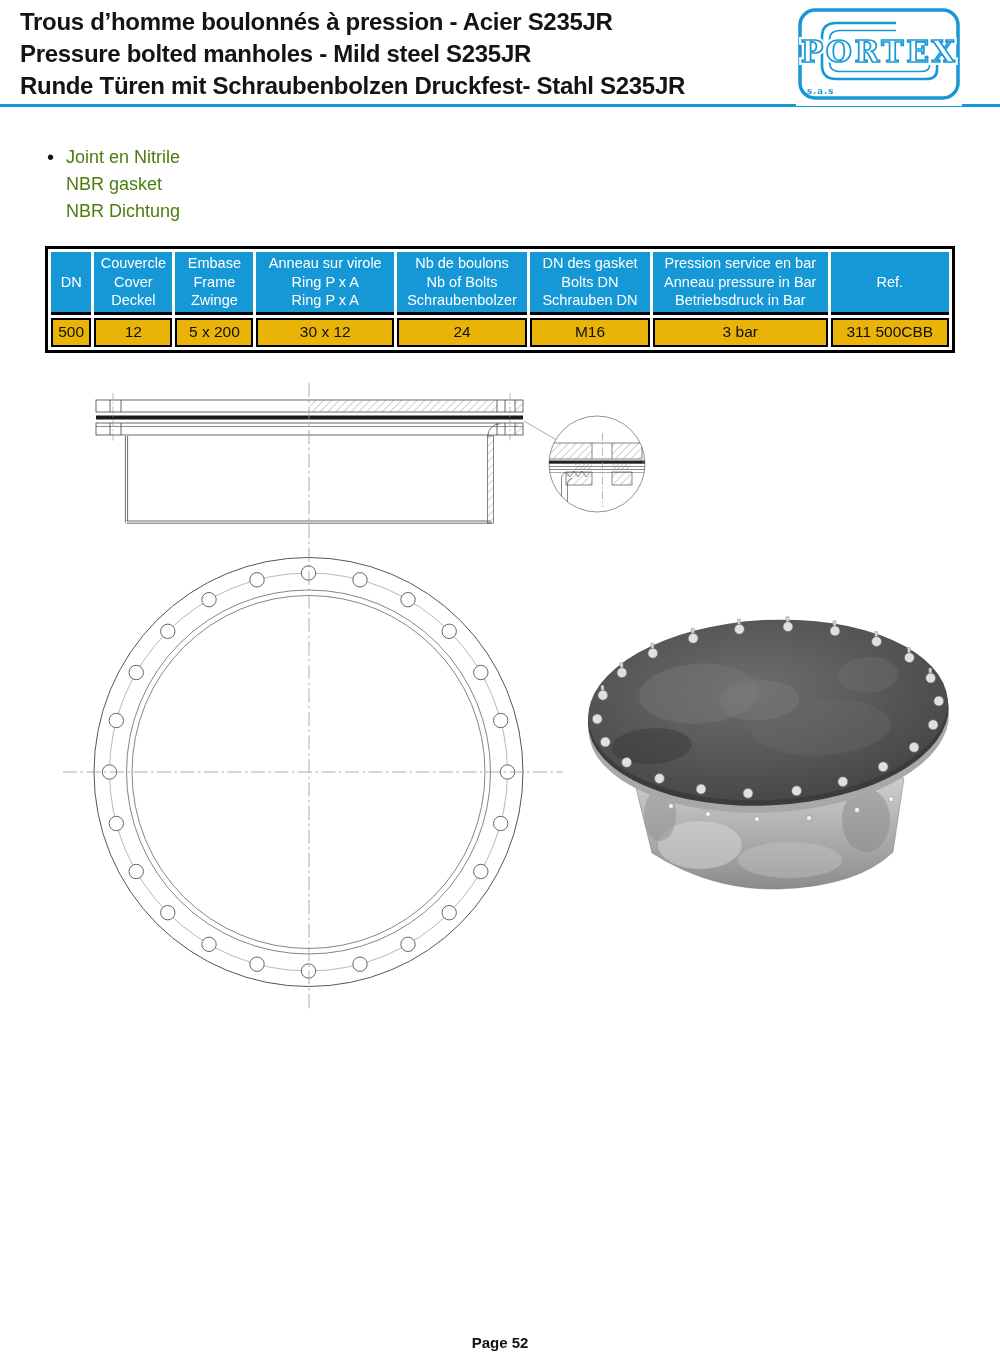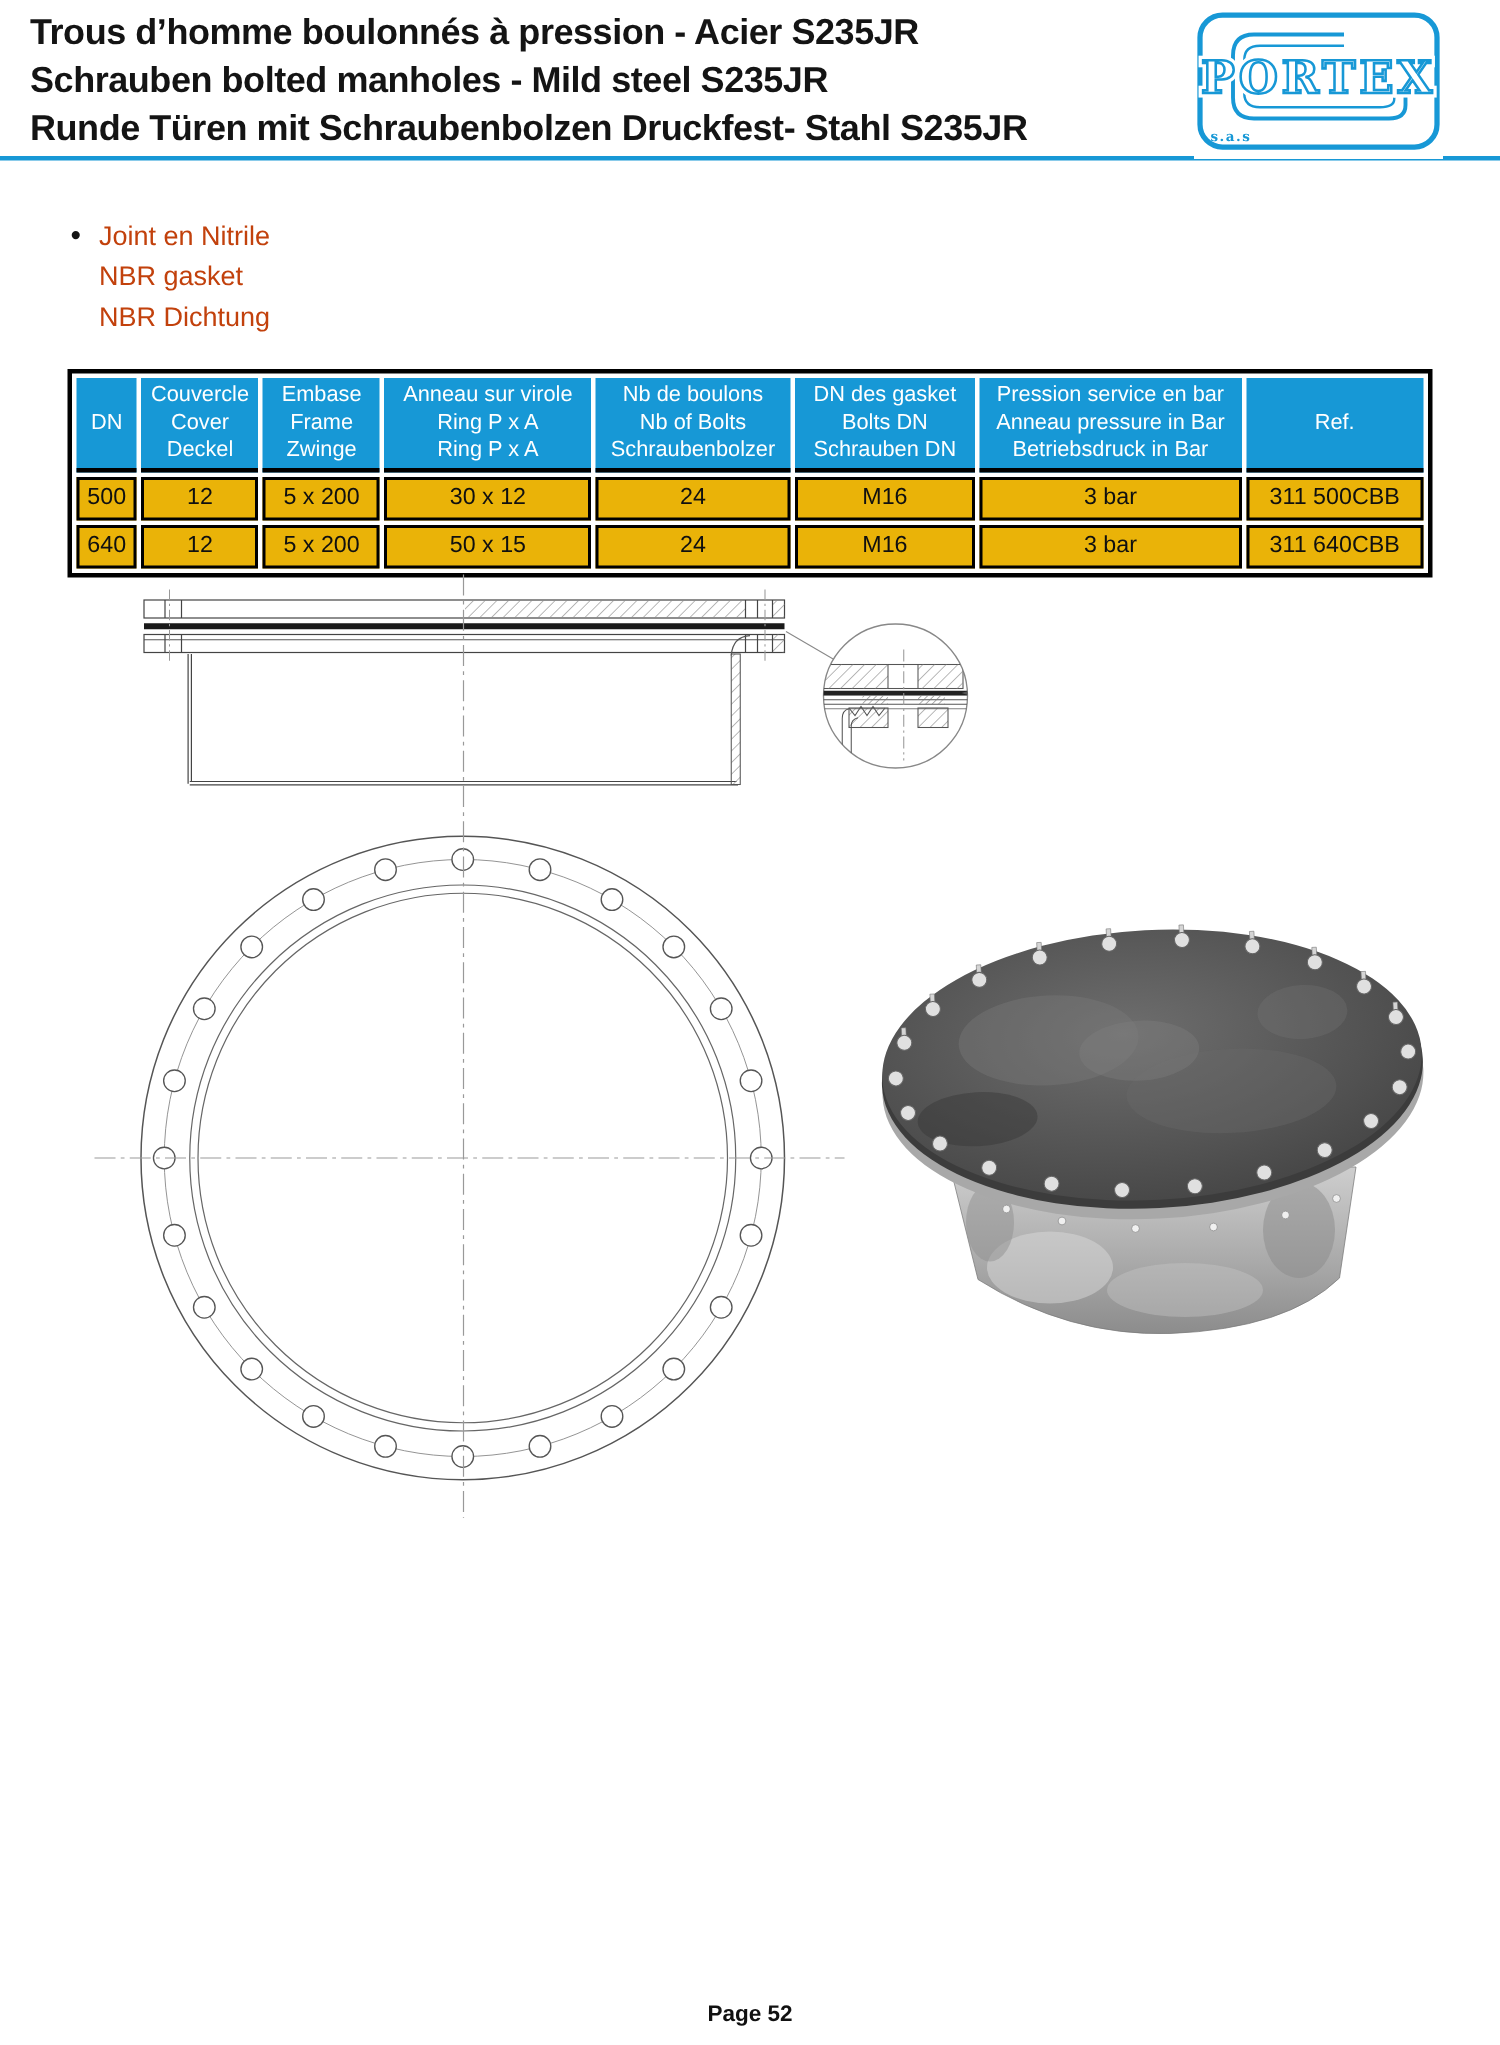--- a/index.html
+++ b/index.html
@@ -10,21 +10,21 @@
     color:#151515;
   }
   
   .title-block{position:absolute;left:20px;top:6px;}
   .title-line{font-size:24px;font-weight:bold;line-height:32px;letter-spacing:-0.3px;color:#141414;}
   .logo-box{position:absolute;left:796px;top:2px;width:166px;height:104px;}
   .blue-rule{position:absolute;left:0;top:104px;width:1000px;height:3px;background:#1798D6;}
   
   .note{position:absolute;left:47px;top:144px;display:flex;}
   .note .dot{font-size:20px;line-height:27px;margin-right:12px;color:#141414;}
-  .note .lines{font-size:18px;line-height:27px;color:#c2410c;}
+  .note .lines{font-size:18px;line-height:27px;color:#4d7c0f;}
   
   .spec-table{
     position:absolute;left:45px;top:246px;width:910px;
     border-collapse:separate;border-spacing:3px;
     border:3px solid #000;background:#fff;table-layout:fixed;
   }
   .spec-table th{
     background:#1798D6;color:#fff;font-weight:normal;font-size:14.5px;line-height:18.5px;
     text-align:center;vertical-align:middle;white-space:pre-line;
     padding:2px 1px;height:52px;border:0;border-bottom:3px solid #000;
@@ -39,21 +39,21 @@
   .footer{position:absolute;left:0;top:1334px;width:1000px;text-align:center;
     font-size:15px;font-weight:bold;color:#111;}
 </style>
 </head>
 <body>
 
 <div class="page">
 
   <div class="title-block">
     <div class="title-line">Trous d’homme boulonnés à pression - Acier S235JR</div>
-    <div class="title-line">Schrauben bolted manholes - Mild steel S235JR</div>
+    <div class="title-line">Pressure bolted manholes - Mild steel S235JR</div>
     <div class="title-line">Runde Türen mit Schraubenbolzen Druckfest- Stahl S235JR</div>
   </div>
 
   <div class="blue-rule"></div>
 
   <svg class="logo-box" viewBox="0 0 166 104">
     <rect x="0" y="0" width="166" height="104" fill="#ffffff"></rect>
     <rect x="4" y="8" width="158" height="88" rx="15" fill="#ffffff" stroke="#1798D6" stroke-width="3.5"></rect>
     <path d="M 100 21 H 40 Q 26 21 26 35 V 63 Q 26 77 40 77 H 130 Q 141 77 141 68 V 60" fill="none" stroke="#1798D6" stroke-width="2.6"></path>
     <path d="M 100 28.5 H 44 Q 33.5 28.5 33.5 38 V 60 Q 33.5 69.5 44 69.5 H 124 Q 133.5 69.5 133.5 64 V 60" fill="none" stroke="#1798D6" stroke-width="1.6"></path>
@@ -110,30 +110,20 @@
       <tr>
         <td>500</td>
         <td>12</td>
         <td>5 x 200</td>
         <td>30 x 12</td>
         <td>24</td>
         <td>M16</td>
         <td>3 bar</td>
         <td>311 500CBB</td>
       </tr>
-      <tr>
-        <td>640</td>
-        <td>12</td>
-        <td>5 x 200</td>
-        <td>50 x 15</td>
-        <td>24</td>
-        <td>M16</td>
-        <td>3 bar</td>
-        <td>311 640CBB</td>
-      </tr>
     </tbody>
   </table>
 
   <svg class="drawings" viewBox="0 375 1000 650">
     <defs>
       <pattern id="h45" patternUnits="userSpaceOnUse" width="5.5" height="5.5" patternTransform="rotate(45)">
         <line x1="0" y1="0" x2="0" y2="5.5" stroke="#8a8a8a" stroke-width="0.8"></line>
       </pattern>
       <pattern id="hDense" patternUnits="userSpaceOnUse" width="3" height="3" patternTransform="rotate(45)">
         <line x1="0" y1="0" x2="0" y2="3" stroke="#777" stroke-width="0.8"></line>

